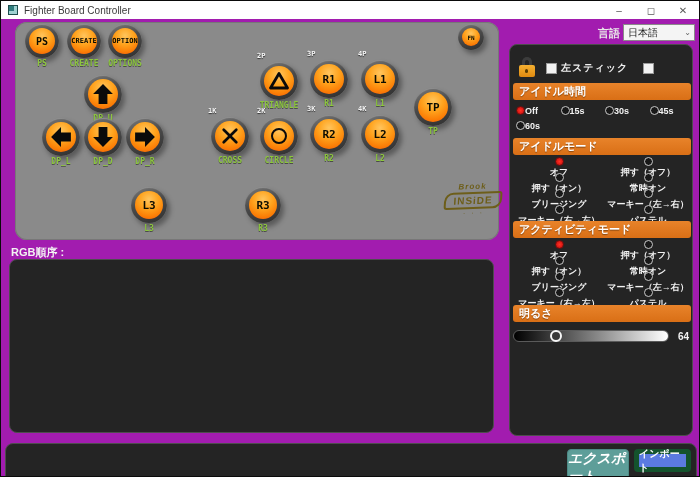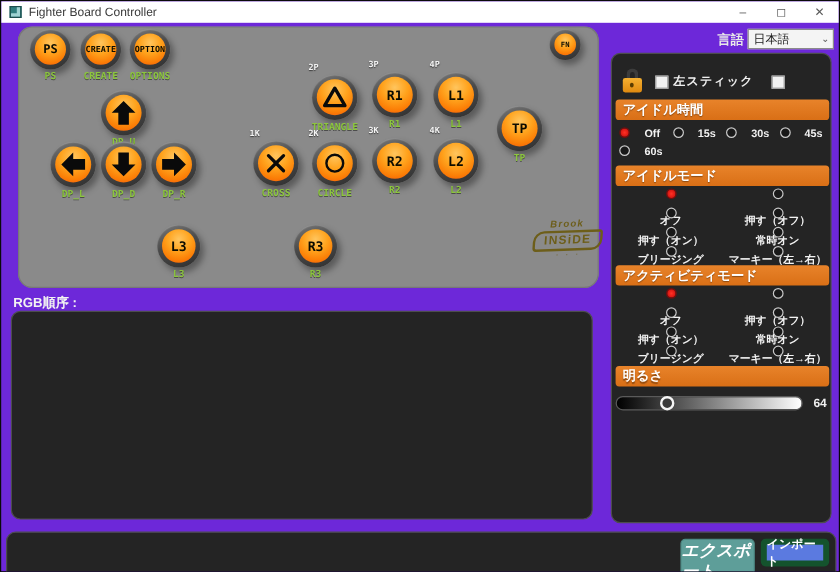--- a/index.html
+++ b/index.html
@@ -1,18 +1,18 @@
 <!DOCTYPE html>
 <html><head>
 <meta charset="utf-8">
 <style>
   * { margin:0; padding:0; box-sizing:border-box; }
   html,body { background:#101010; }
   body { font-family:"Liberation Sans","DejaVu Sans",sans-serif; }
-  .window { position:relative; width:700px; height:477px; overflow:hidden; background:#6d28d9; border:1px solid #0a0a0a;padding-left:17px; }
+  .window { position:relative; width:700px; height:477px; overflow:hidden; background:#a21caf; border:1px solid #0a0a0a;padding-left:17px; }
 
   
   .titlebar { position:absolute; left:0; top:0; width:100%; height:18px; background:#ffffff; display:flex; align-items:center; }
   .app-icon { width:10px; height:10px; margin-left:7px; background:#2f7d7d; border:1px solid #1d4d4d; box-shadow:inset -3px -3px 0 #9fd2d2; }
   .title-text { margin-left:6px; font-size:10px; color:#3a3a3a; }
   .win-controls { margin-left:auto; display:flex; height:100%; }
   .win-btn { width:32px; height:100%; display:flex; align-items:center; justify-content:center; font-size:10px; color:#585858; }
 
   
   .lang-label { position:absolute; left:597px; top:25px; color:#e8e8e8; font-size:11px; font-weight:bold; }
@@ -42,21 +42,21 @@
   .lock-shackle { position:absolute; left:4px; top:0; width:10px; height:10px; border:3px solid #3c3c3c; border-bottom:none; border-radius:6px 6px 0 0; }
   .lock-body { position:absolute; left:1px; top:8px; width:16px; height:12px; background:linear-gradient(180deg,#f5b031,#e08a10); border-radius:2px; }
   .lock-key { position:absolute; left:7px; top:12px; width:3px; height:4px; background:#5a3c00; border-radius:2px; }
   .sticks { position:absolute; left:36px; top:16px; display:flex; gap:15px; }
   .stick-item { display:flex; align-items:center; gap:4px; }
   .checkbox { width:11px; height:11px; background:#f2f2f2; border:1px solid #9a9a9a; }
   .stick-label { color:#f0f0f0; font-size:10px; font-weight:bold; letter-spacing:1px; }
 
   .sec-header { position:absolute; left:3px; width:178px; height:17px; background:linear-gradient(180deg,#e8832a,#d96f16); border-radius:3px; color:#fff; font-size:11px; font-weight:bold; display:flex; align-items:center; padding-left:6px; text-shadow:0 1px 1px rgba(0,0,0,.4); }
   .rgroup { position:absolute; left:3px; width:178px; display:flex; flex-wrap:wrap; }
-  .ritem { display:flex; align-items:center; gap:12px; padding-left:3px; }
+  .ritem { display:flex; align-items:center; gap:0; padding-left:3px; }
   .ritem.c4 { width:25%; height:15px; }
   .ritem.c2 { width:50%; height:16px;flex-direction:column; }
   .radio { width:9px; height:9px; border-radius:50%; border:1.5px solid #c9c9c9; background:#181818; flex:none; }
   .radio.sel { border-color:#6e0f0f; background:radial-gradient(circle,#ff3226 0%,#e01a14 55%,#8a1410 100%); }
   .rlabel { color:#f2f2f2; font-size:9px; font-weight:bold; white-space:nowrap; }
 
   .slider-row { position:absolute; left:3px; top:285px; width:178px; display:flex; align-items:center; }
   .slider-track { position:relative; width:156px; height:12px; border-radius:7px; border:1px solid #5a5a5a; background:linear-gradient(90deg,#000 0%,#8a8a8a 55%,#fff 100%); }
   .slider-thumb { position:absolute; top:-1px; width:12px; height:12px; border-radius:50%; border:2px solid #f6f6f6; background:#3a3a3a; }
   .slider-value { margin-left:auto; margin-right:2px; color:#f0f0f0; font-size:10px; font-weight:bold; }

